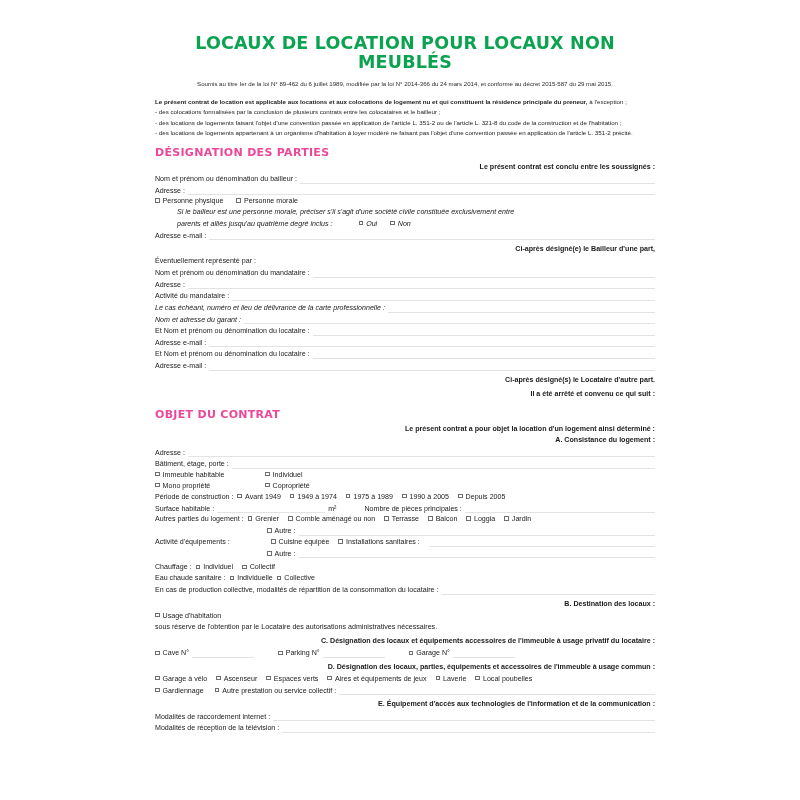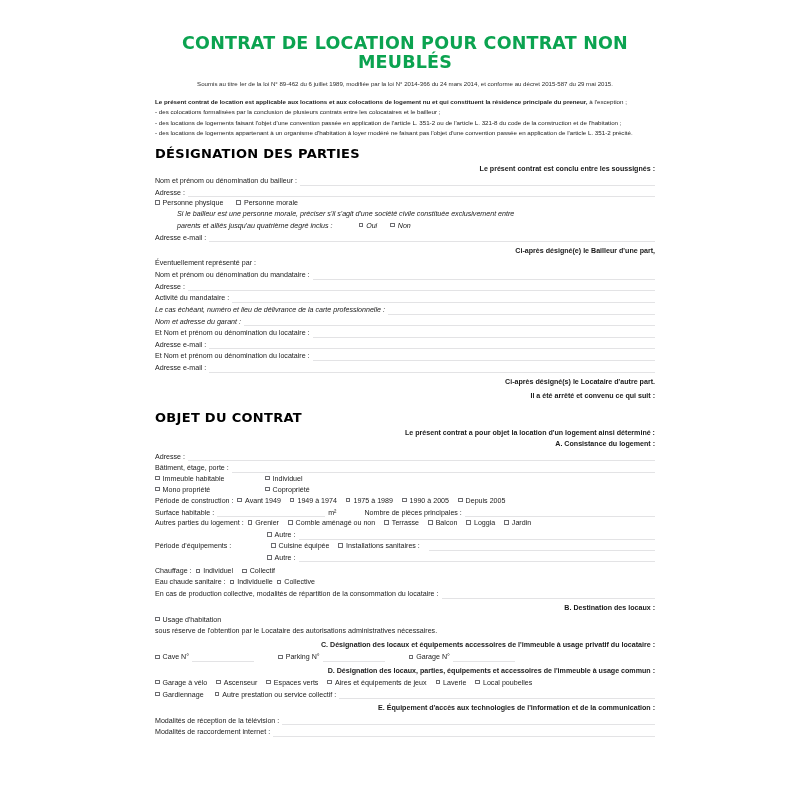--- a/index.html
+++ b/index.html
@@ -22,21 +22,21 @@
   }
 
   
   .intro{font-size:6.2px;line-height:1.62;margin-bottom:8px;}
   .intro .lead{font-weight:bold;}
   .intro .tail{font-weight:normal;}
   .intro .bullet{display:block;}
 
   
   .sec-head{
-    color:#000000;font-weight:bold;font-size:13px;letter-spacing:.3px;
+    color:#ec4899;font-weight:bold;font-size:11px;letter-spacing:.3px;
     margin:7px 0 3px 0;font-family:"DejaVu Sans",sans-serif;
   }
 
   
   .row{
     display:flex;align-items:flex-end;font-size:7.1px;line-height:1.5;
     min-height:11.6px;margin:0;white-space:nowrap;
   }
   .row.i{font-style:italic;}
   .lbl{flex:0 0 auto;padding-right:3px;}
@@ -63,21 +63,21 @@
   .opt.tight{margin-right:9px;}
   .optrow{font-size:7.1px;line-height:1.55;display:flex;align-items:flex-end;flex-wrap:nowrap;}
   .optrow .lbl{padding-right:4px;}
 </style>
 </head>
 <body>
 
 <div class="page">
  <div class="inner">
 
-  <div class="doc-title">CONTRAT DE LOCATION POUR CONTRAT NON MEUBLÉS</div>
+  <div class="doc-title">LOCAUX DE LOCATION POUR LOCAUX NON MEUBLÉS</div>
   <div class="doc-sub">Soumis au titre Ier de la loi N° 89-462 du 6 juillet 1989, modifiée par la loi N° 2014-366 du 24 mars 2014, et conforme au décret 2015-587 du 29 mai 2015.</div>
 
   <div class="intro">
     <span class="lead">Le présent contrat de location est applicable aux locations et aux colocations de logement nu et qui constituent la résidence principale du preneur,</span><span class="tail"> à l'exception ;</span>
     <span class="bullet">- des colocations formalisées par la conclusion de plusieurs contrats entre les colocataires et le bailleur ;</span>
     <span class="bullet">- des locations de logements faisant l'objet d'une convention passée en application de l'article L. 351-2 ou de l'article L. 321-8 du code de la construction et de l'habitation ;</span>
     <span class="bullet">- des locations de logements appartenant à un organisme d'habitation à loyer modéré ne faisant pas l'objet d'une convention passée en application de l'article L. 351-2 précité.</span>
   </div>
 
   <div class="sec-head">DÉSIGNATION DES PARTIES</div>
@@ -206,21 +206,21 @@
     <span class="opt tight"><span class="cb"></span><span>Loggia</span></span>
     <span class="opt tight"><span class="cb"></span><span>Jardin</span></span>
   </div>
 
   <div class="row" style="padding-left:112px;">
     <span class="lbl"><span class="cb"></span><span>Autre :</span></span>
     <span class="fill"></span>
   </div>
 
   <div class="optrow">
-    <span class="lbl" style="min-width:112px;">Période d'équipements :</span>
+    <span class="lbl" style="min-width:112px;">Activité d'équipements :</span>
     <span class="opt tight"><span class="cb"></span><span>Cuisine équipée</span></span>
     <span class="opt tight"><span class="cb"></span><span>Installations sanitaires :</span></span>
     <span class="fill"></span>
   </div>
 
   <div class="row" style="padding-left:112px;">
     <span class="lbl"><span class="cb"></span><span>Autre :</span></span>
     <span class="fill"></span>
   </div>
 
@@ -275,22 +275,22 @@
   </div>
   <div class="row">
     <span class="lbl" style="padding-right:11px;"><span class="cb"></span><span>Gardiennage</span></span>
     <span class="lbl"><span class="cb"></span><span>Autre prestation ou service collectif :</span></span>
     <span class="fill"></span>
   </div>
 
   <div class="gap"></div>
   <div class="plain b">E. Équipement d'accès aux technologies de l'information et de la communication :</div>
   <div class="row">
+    <span class="lbl">Modalités de raccordement internet :</span>
+    <span class="fill"></span>
+  </div>
+  <div class="row">
     <span class="lbl">Modalités de réception de la télévision :</span>
-    <span class="fill"></span>
-  </div>
-  <div class="row">
-    <span class="lbl">Modalités de raccordement internet :</span>
     <span class="fill"></span>
   </div>
 
  </div>
 </div>
 
 </body></html>

